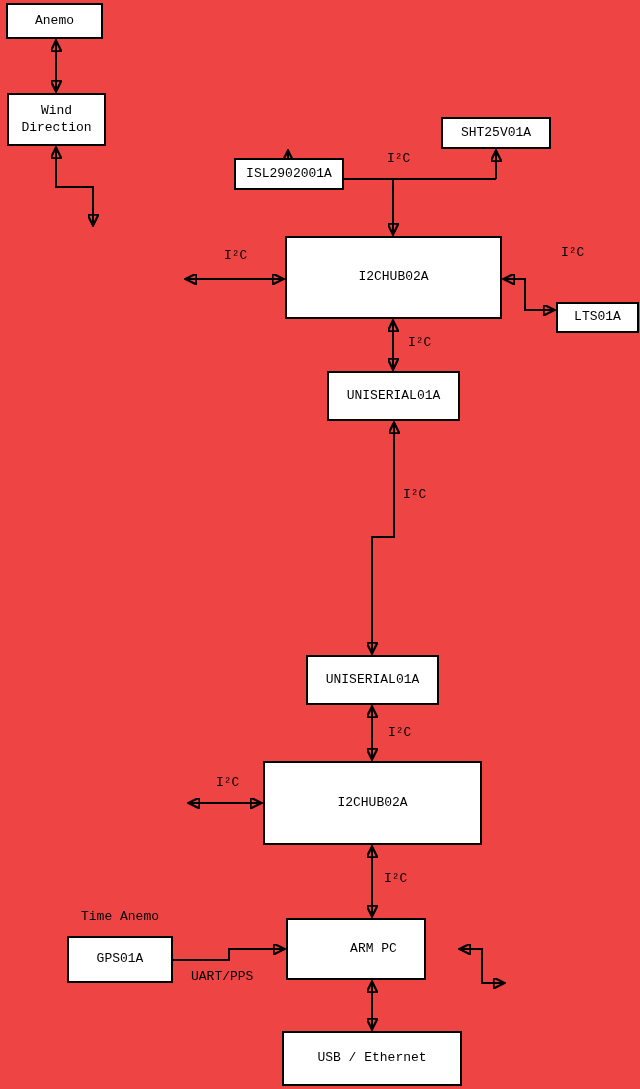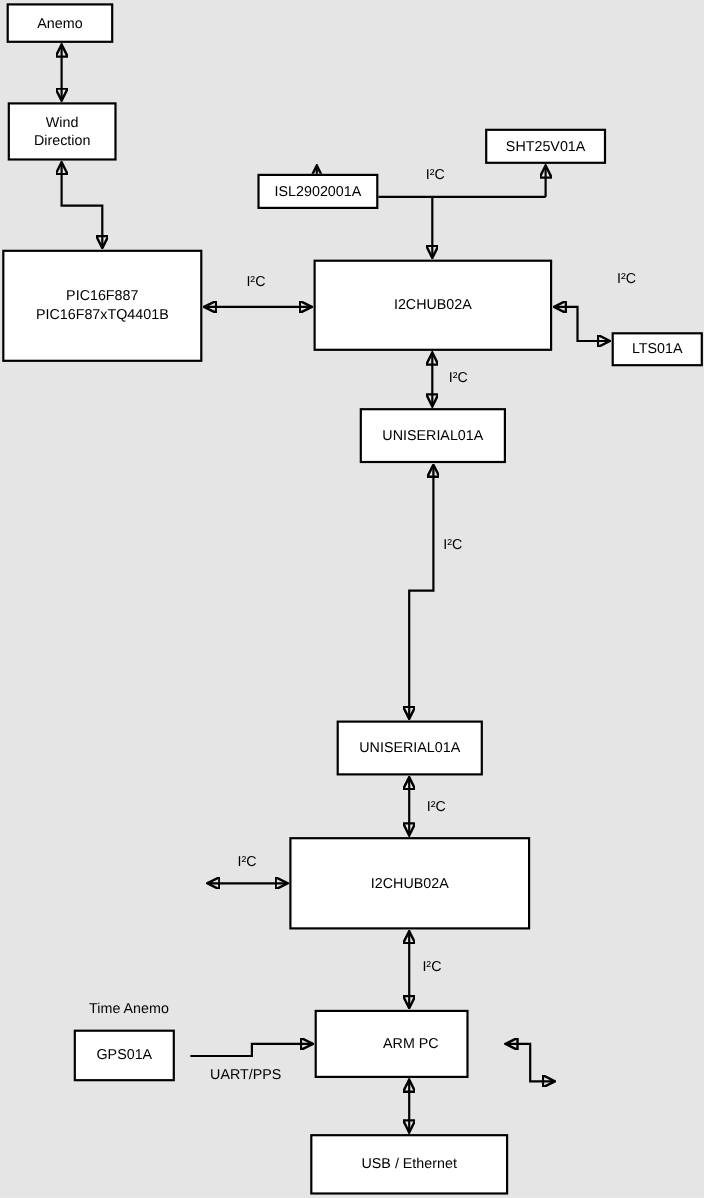--- a/index.html
+++ b/index.html
@@ -4,22 +4,22 @@
 <style>
   html, body {
     margin: 0;
     padding: 0;
     background: #ffffff;
   }
   .canvas {
     position: relative;
     width: 640px;
     height: 1089px;
-    background: #e5e5e5;
-    font-family: Liberation Sans, sans-serif;
+    background: #ef4444;
+    font-family: Liberation Mono, monospace;
     color: #000000;
     overflow: hidden;
   }
   .wires {
     position: absolute;
     left: 0;
     top: 0;
     width: 640px;
     height: 1089px;
   }
@@ -91,41 +91,39 @@
     <path d="M460,949 L482,949 L482,983 L504,983" marker-start="url(#arrow)" marker-end="url(#arrow)"></path>
 
     <path d="M372,982 L372,1029" marker-start="url(#arrow)" marker-end="url(#arrow)"></path>
   </svg>
 
   <div class="node" style="left:6px; top:3px; width:97px; height:36px;">Anemo</div>
 
   <div class="node" style="left:7px; top:93px; width:99px; height:53px;">Wind
 Direction</div>
 
-  <div class="node" style="left:2px; top:227px; width:182px; height:102px;">PIC16F887
-PIC16F87xTQ4401B</div>
 
   <div class="node" style="left:234px; top:117px; width:110px; height:32px;margin-top:41px;">ISL2902001A</div>
 
   <div class="node" style="left:441px; top:117px; width:110px; height:32px;">SHT25V01A</div>
 
   <div class="node" style="left:285px; top:236px; width:217px; height:83px;">I2CHUB02A</div>
 
   <div class="node" style="left:556px; top:302px; width:83px; height:31px;">LTS01A</div>
 
   <div class="node" style="left:327px; top:371px; width:133px; height:50px;">UNISERIAL01A</div>
 
   <div class="node" style="left:306px; top:655px; width:133px; height:50px;">UNISERIAL01A</div>
 
   <div class="node" style="left:263px; top:761px; width:219px; height:84px;">I2CHUB02A</div>
 
 
   <div class="node" style="left:286px; top:918px; width:140px; height:62px;padding-left:35px;">ARM PC</div>
 
-  <div class="node" style="left:67px; top:936px; width:92px; height:47px;">GPS01A</div>
+  <div class="node" style="left:67px; top:936px; width:106px; height:47px;">GPS01A</div>
 
 
   <div class="node" style="left:282px; top:1031px; width:180px; height:55px;">USB / Ethernet</div>
 
   <div class="lbl" style="left:387px; top:151px;">I²C</div>
 
   <div class="lbl" style="left:224px; top:248px;">I²C</div>
 
   <div class="lbl" style="left:561px; top:245px;">I²C</div>
 

